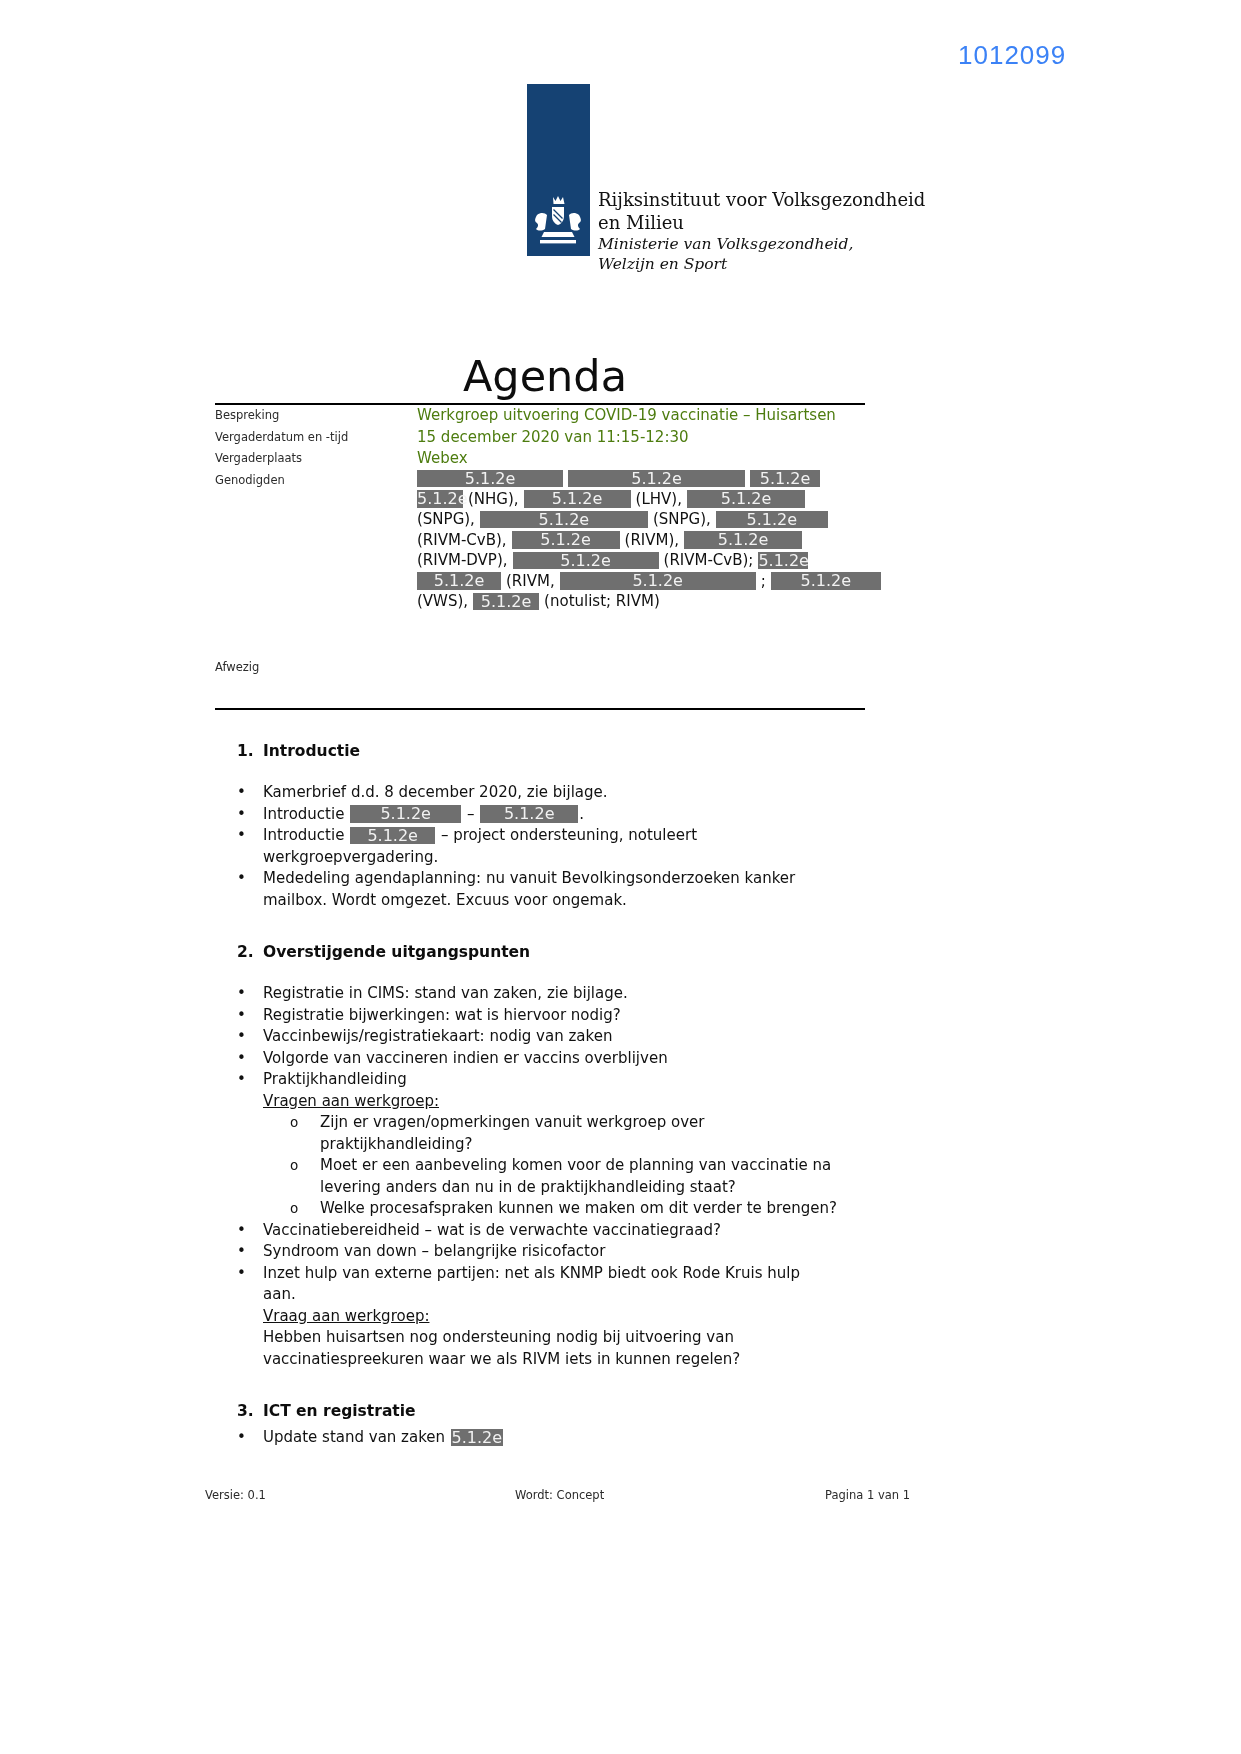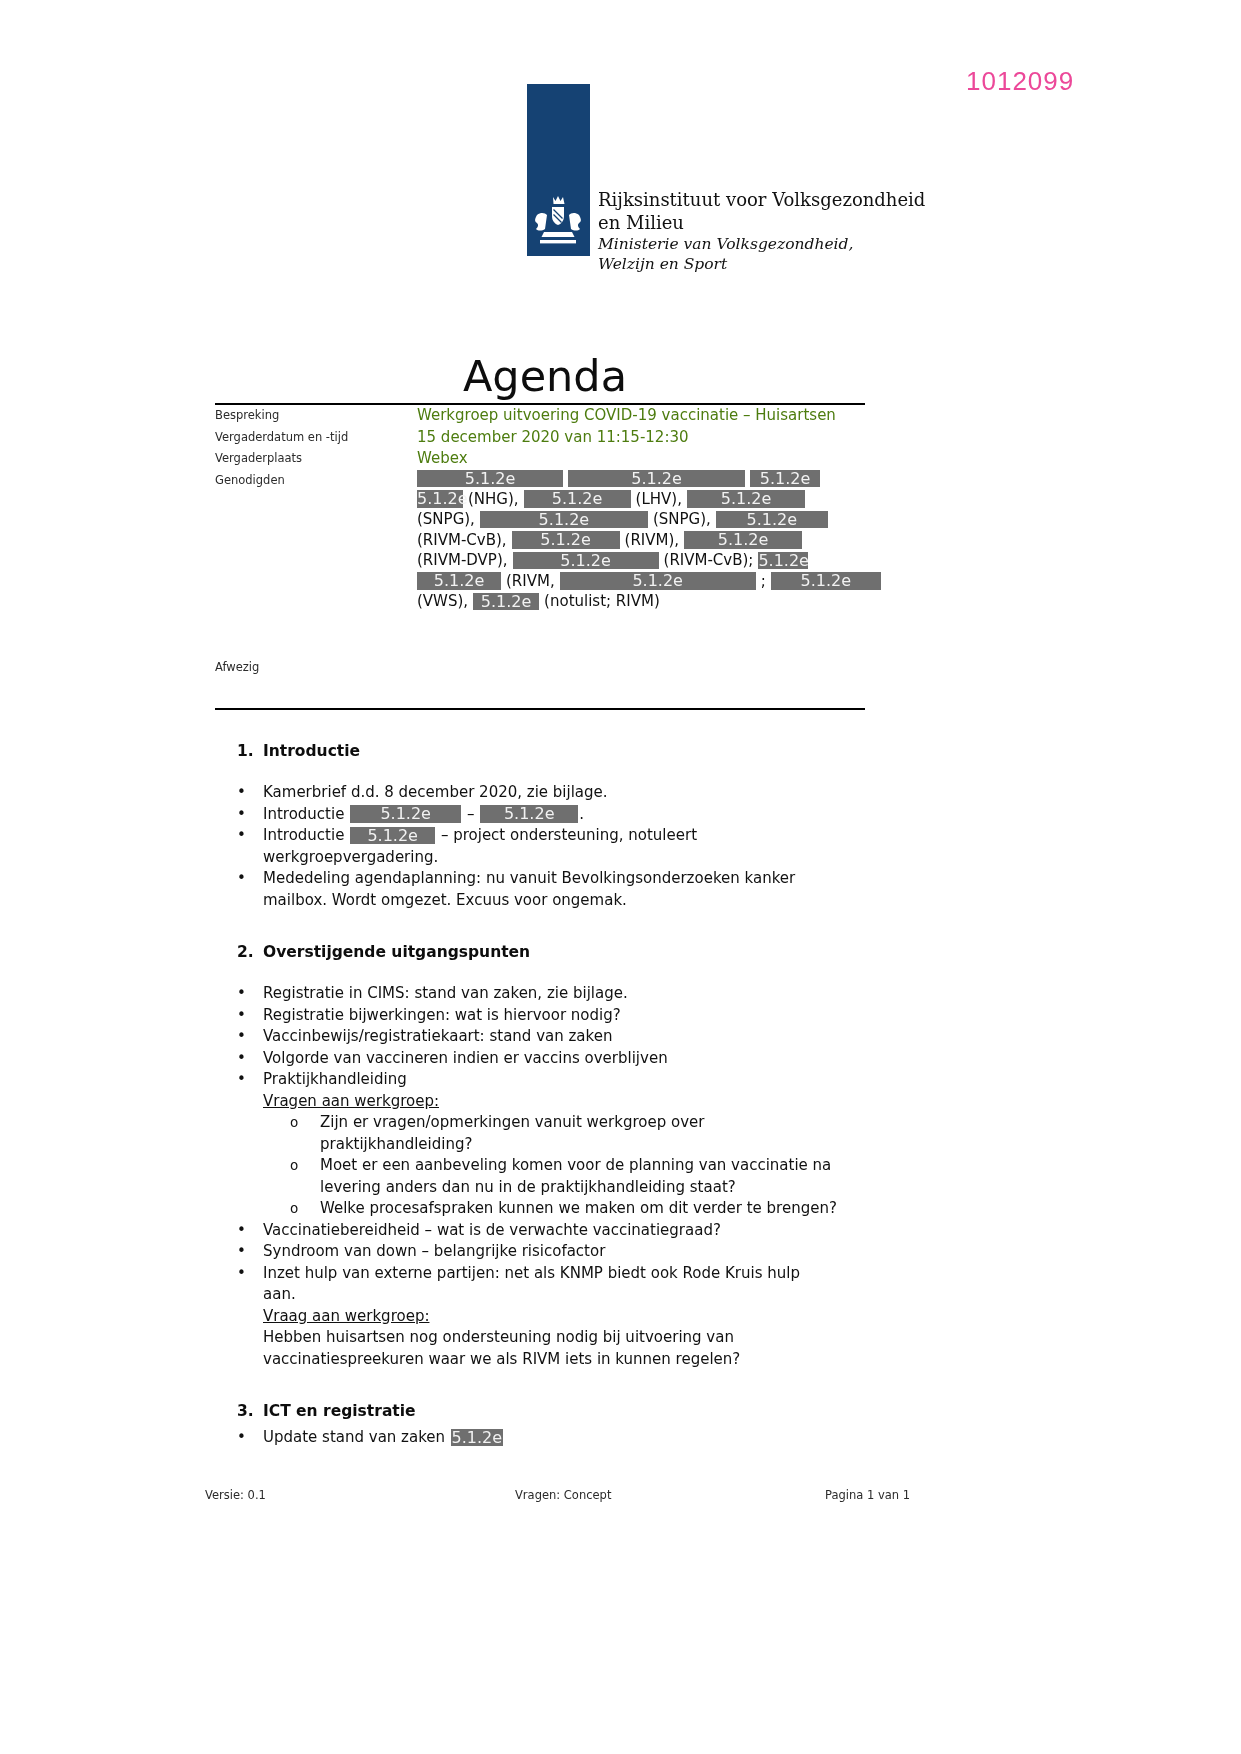--- a/index.html
+++ b/index.html
@@ -3,24 +3,23 @@
 <meta charset="utf-8">
 <style>
   html,body{margin:0;padding:0;background:#e8e8e8;}
   .page{
     position:relative;width:1241px;height:1754px;background:#ffffff;
     font-family:"DejaVu Sans",sans-serif;color:#1a1a1a;overflow:hidden;
     margin:0 auto;
   }
   
   .doc-number{
-    position:absolute;top:66px;left:958px;
-    font-family:"Liberation Sans",sans-serif;font-size:26px;color:#ec4899;
+    position:absolute;top:40px;left:958px;
+    font-family:"Liberation Sans",sans-serif;font-size:26px;color:#3b82f6;
     letter-spacing:1px;
-    margin-left:8px;
   }
   
   .logo-bar{
     position:absolute;left:527px;top:84px;width:63px;height:172px;
     background:var(--logo-blue,#154273);
   }
   .crest{position:absolute;left:4px;bottom:5px;}
   .logo-text{position:absolute;left:598px;top:188px;line-height:0;}
   .org-line{
     font-family:"DejaVu Serif","Liberation Serif",serif;
@@ -212,21 +211,21 @@
           <div class="item bullet">
             <span class="marker">•</span>
             <div class="item-text"><span class="seg">Registratie in CIMS: stand van zaken, zie bijlage.</span></div>
           </div>
           <div class="item bullet">
             <span class="marker">•</span>
             <div class="item-text"><span class="seg">Registratie bijwerkingen: wat is hiervoor nodig?</span></div>
           </div>
           <div class="item bullet">
             <span class="marker">•</span>
-            <div class="item-text"><span class="seg">Vaccinbewijs/registratiekaart: stand van zaken</span></div>
+            <div class="item-text"><span class="seg">Vaccinbewijs/registratiekaart: nodig van zaken</span></div>
           </div>
           <div class="item bullet">
             <span class="marker">•</span>
             <div class="item-text"><span class="seg">Volgorde van vaccineren indien er vaccins overblijven</span></div>
           </div>
           <div class="item bullet">
             <span class="marker">•</span>
             <div class="item-text"><span class="seg">Praktijkhandleiding</span></div>
           </div>
           <div class="item underline">
@@ -271,16 +270,16 @@
           <div class="item bullet">
             <span class="marker">•</span>
             <div class="item-text"><span class="seg">Update stand van zaken </span><span class="redact" style="width: 52px;">5.1.2e</span></div>
           </div>
         </div>
       </div>
   </div>
 
   <div class="footer">
     <span class="f-left">Versie: 0.1</span>
-    <span class="f-center">Vragen: Concept</span>
+    <span class="f-center">Wordt: Concept</span>
     <span class="f-right">Pagina 1 van 1</span>
   </div>
 </div>
 
 </body></html>

